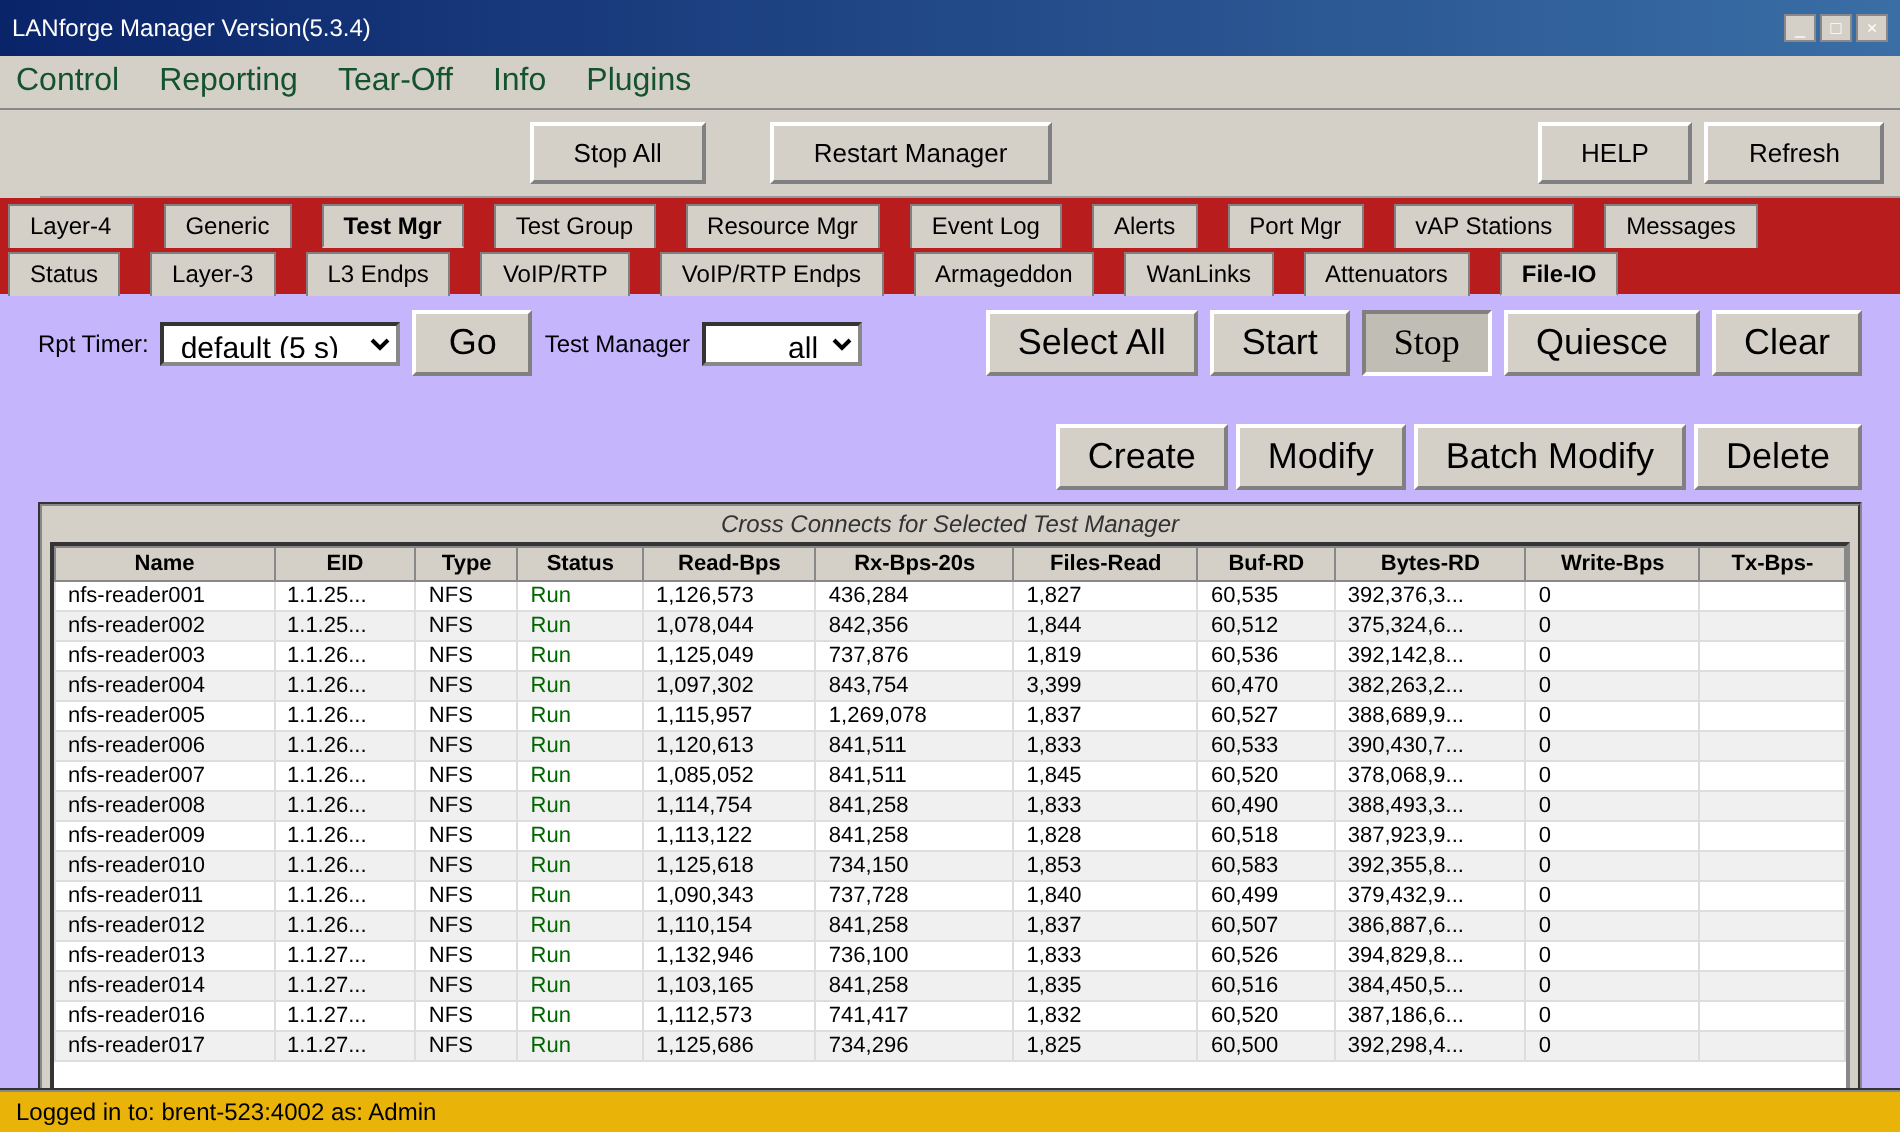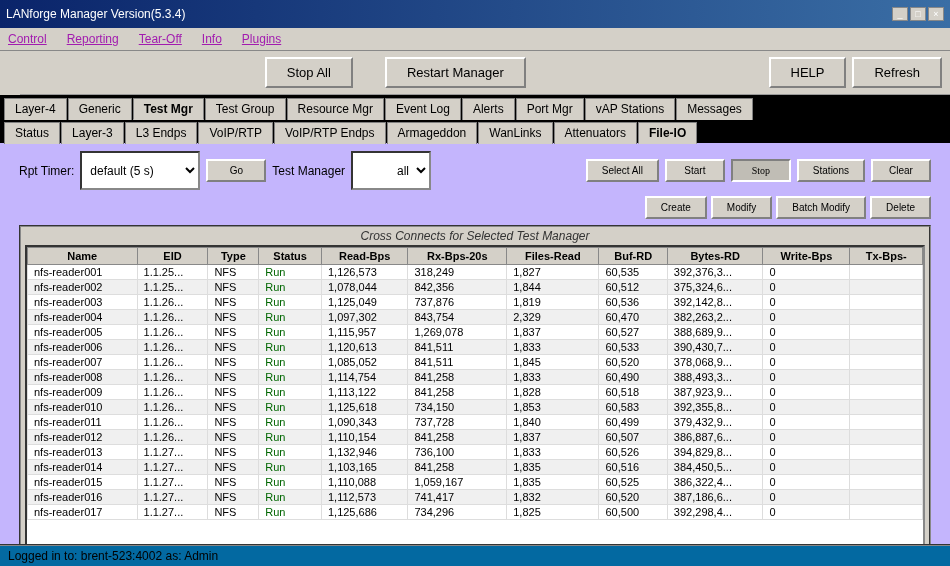--- a/index.html
+++ b/index.html
@@ -36,54 +36,53 @@
       justify-content: center;
     }
     .menu-bar {
       background: #d4d0c8;
       padding: 2px 4px;
       display: flex;
       gap: 12px;
       border-bottom: 1px solid #888;
     }
     .menu-item {
-      font-size: 12px;
+      font-size: 16px;
       cursor: pointer;
       padding: 2px 4px;
-      text-decoration: underline;
-      color: #a21caf;
+      color: #14532d;
     }
     .toolbar {
       background: #d4d0c8;
       padding: 6px 8px;
       display: flex;
       align-items: center;
       gap: 6px;
       border-bottom: 1px solid #999;
       margin-left: 20px;
     }
     .btn {
       background: #d4d0c8;
       border: 2px solid;
       border-color: #ffffff #808080 #808080 #ffffff;
       padding: 4px 14px;
-      font-size: 10px;
+      font-size: 18px;
       cursor: pointer;
       min-width: 60px;
       text-align: center;
     }
     .btn-large {
       padding: 6px 20px;
       font-size: 13px;
     }
     .tabs-row1, .tabs-row2 {
       display: flex;
-      background: #000000;
+      background: #b91c1c;
       padding: 2px 20px 0 4px;
-      gap: 1px;
+      gap: 15px;
     }
     .tab {
       background: #d4d0c8;
       border: 1px solid #808080;
       border-bottom: none;
       padding: 3px 10px;
       font-size: 12px;
       cursor: pointer;
       position: relative;
       top: 1px;
@@ -102,22 +101,22 @@
       display: flex;
       align-items: center;
       gap: 6px;
       padding: 4px 0;
     }
     .label { font-size: 12px; }
     .select-box {
       border: 2px inset #888;
       background: white;
       padding: 2px 4px;
-      font-size: 12px;
-      height: 39px;
+      font-size: 15px;
+      height: 22px;
     }
     .btn-pressed {
       border-color: #808080 #ffffff #ffffff #808080;
       background: #c0bdb5;
       font-family: Liberation Serif, serif;
     }
     .table-section {
       border: 2px groove #888;
       background: #d4d0c8;
       margin: 2px 0;
@@ -153,34 +152,35 @@
       z-index: 2;
     }
     td {
       border: 1px solid #ddd;
       padding: 1px 6px;
       white-space: nowrap;
     }
     tr:nth-child(even) { background: #f0f0f0; }
     tr:nth-child(odd) { background: white; }
     .status-bar {
-      background: #0369a1;
+      background: #eab308;
       border-top: 2px groove #888;
       padding: 3px 8px;
       font-size: 12px;
       position: absolute;
       bottom: 0;
       left: 0;
       right: 0;
     }
     .row2-buttons {
       display: flex;
       gap: 4px;
       padding: 2px 0 4px 0;
       justify-content: center;
+      margin-top: 18px;
     }
     .spacer { flex: 1; }
   </style>
 </head>
 <body>
 
 <div class="title-bar">
   <span>LANforge Manager   Version(5.3.4)</span>
   <div class="title-bar-buttons">
     <div class="title-bar-btn">_</div>
@@ -240,21 +240,21 @@
     </select>
     <button class="btn">Go</button>
     <span class="label">Test Manager</span>
     <select class="select-box" style="width:80px;text-align:right;">
       <option value="all">all</option>
     </select>
     <div class="spacer"></div>
     <button class="btn">Select All</button>
     <button class="btn">Start</button>
     <button class="btn btn-pressed">Stop</button>
-    <button class="btn">Stations</button>
+    <button class="btn">Quiesce</button>
     <button class="btn">Clear</button>
   </div>
   <div class="row2-buttons">
     <div class="spacer"></div>
     <button class="btn">Create</button>
     <button class="btn">Modify</button>
     <button class="btn">Batch Modify</button>
     <button class="btn">Delete</button>
   </div>
   <div class="table-section">
@@ -276,21 +276,21 @@
               <th>Tx-Bps-</th>
             </tr>
         </thead>
         <tbody id="table-body">
         <tr>
               <td>nfs-reader001</td>
               <td>1.1.25...</td>
               <td>NFS</td>
               <td style="color: rgb(0, 102, 0);">Run</td>
               <td>1,126,573</td>
-              <td>318,249</td>
+              <td>436,284</td>
               <td>1,827</td>
               <td>60,535</td>
               <td>392,376,3...</td>
               <td>0</td>
               <td></td>
             </tr>
             <tr>
               <td>nfs-reader002</td>
               <td>1.1.25...</td>
               <td>NFS</td>
@@ -316,21 +316,21 @@
               <td>0</td>
               <td></td>
             </tr>
             <tr>
               <td>nfs-reader004</td>
               <td>1.1.26...</td>
               <td>NFS</td>
               <td style="color: rgb(0, 102, 0);">Run</td>
               <td>1,097,302</td>
               <td>843,754</td>
-              <td>2,329</td>
+              <td>3,399</td>
               <td>60,470</td>
               <td>382,263,2...</td>
               <td>0</td>
               <td></td>
             </tr>
             <tr>
               <td>nfs-reader005</td>
               <td>1.1.26...</td>
               <td>NFS</td>
               <td style="color: rgb(0, 102, 0);">Run</td>
@@ -453,33 +453,20 @@
               <td style="color: rgb(0, 102, 0);">Run</td>
               <td>1,103,165</td>
               <td>841,258</td>
               <td>1,835</td>
               <td>60,516</td>
               <td>384,450,5...</td>
               <td>0</td>
               <td></td>
             </tr>
             <tr>
-              <td>nfs-reader015</td>
-              <td>1.1.27...</td>
-              <td>NFS</td>
-              <td style="color: rgb(0, 102, 0);">Run</td>
-              <td>1,110,088</td>
-              <td>1,059,167</td>
-              <td>1,835</td>
-              <td>60,525</td>
-              <td>386,322,4...</td>
-              <td>0</td>
-              <td></td>
-            </tr>
-            <tr>
               <td>nfs-reader016</td>
               <td>1.1.27...</td>
               <td>NFS</td>
               <td style="color: rgb(0, 102, 0);">Run</td>
               <td>1,112,573</td>
               <td>741,417</td>
               <td>1,832</td>
               <td>60,520</td>
               <td>387,186,6...</td>
               <td>0</td>

